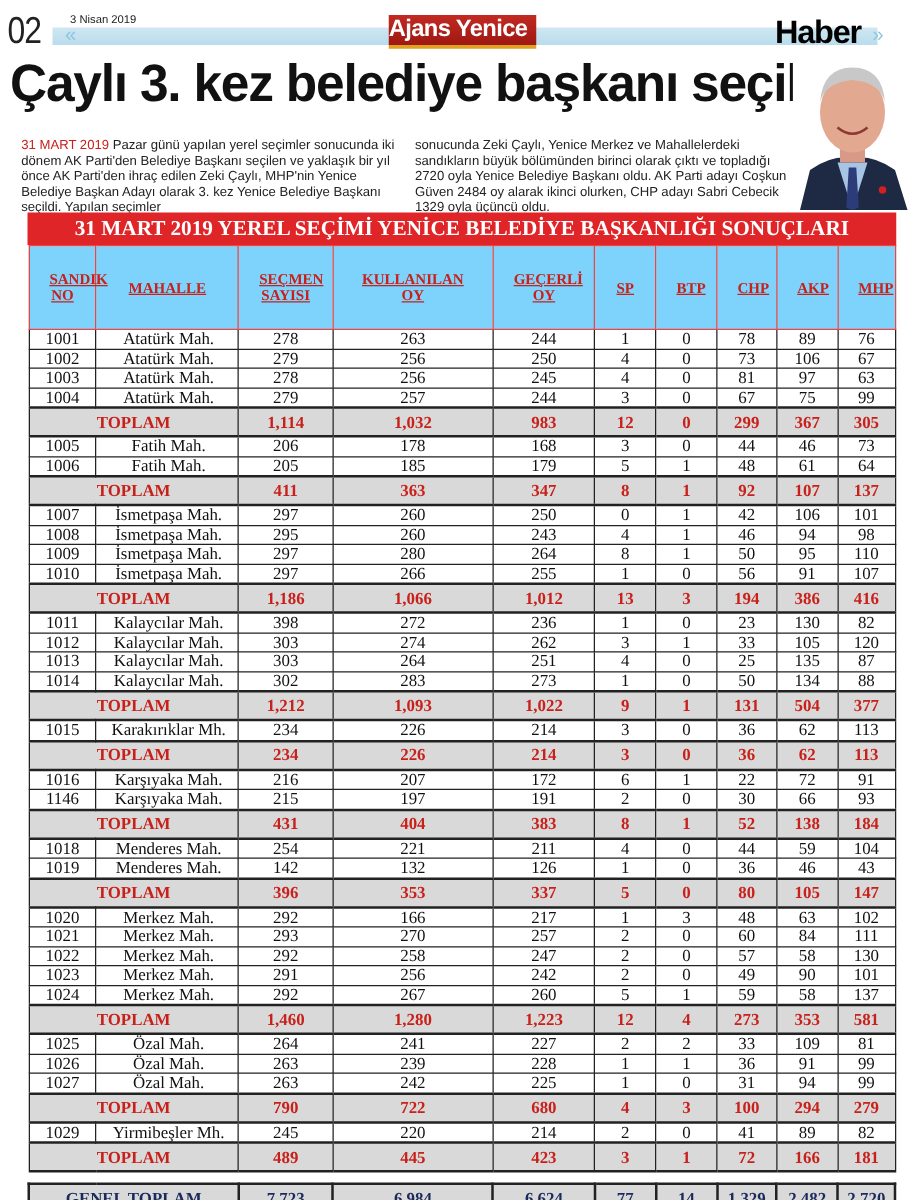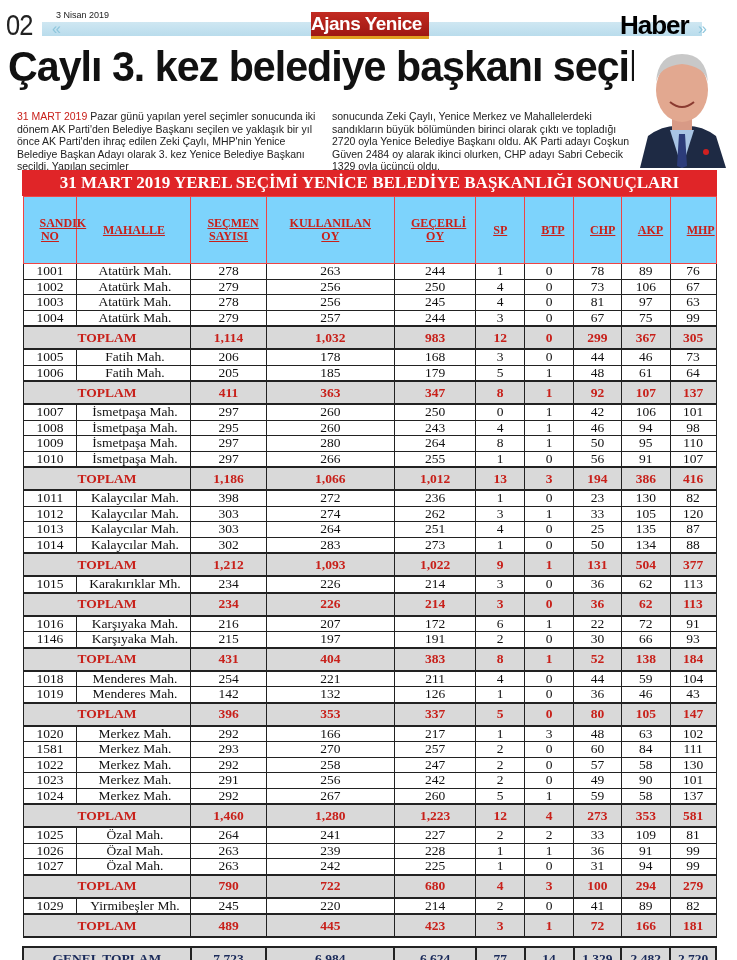--- a/index.html
+++ b/index.html
@@ -400,21 +400,21 @@
         <td>292</td>
         <td>166</td>
         <td>217</td>
         <td>1</td>
         <td>3</td>
         <td>48</td>
         <td>63</td>
         <td>102</td>
       </tr>
       <tr>
-        <td>1581</td>
+        <td>1021</td>
         <td class="mah">Merkez Mah.</td>
         <td>293</td>
         <td>270</td>
         <td>257</td>
         <td>2</td>
         <td>0</td>
         <td>60</td>
         <td>84</td>
         <td>111</td>
       </tr>

